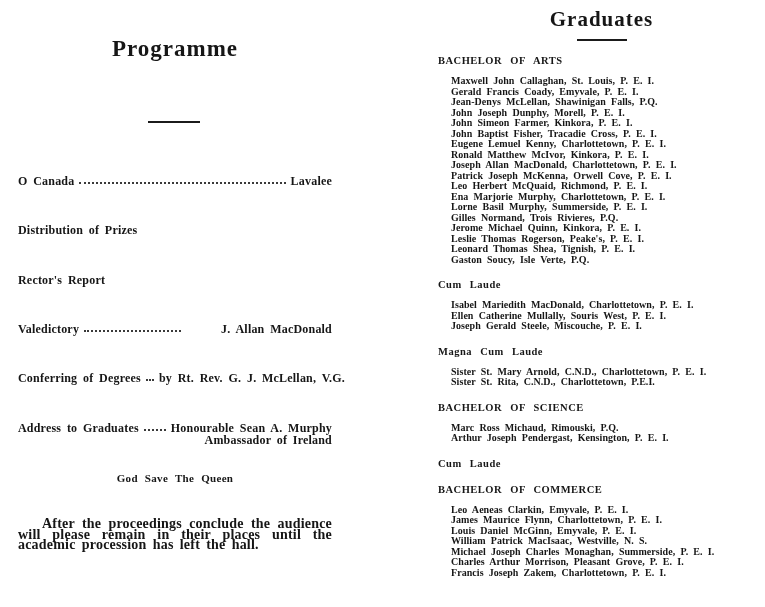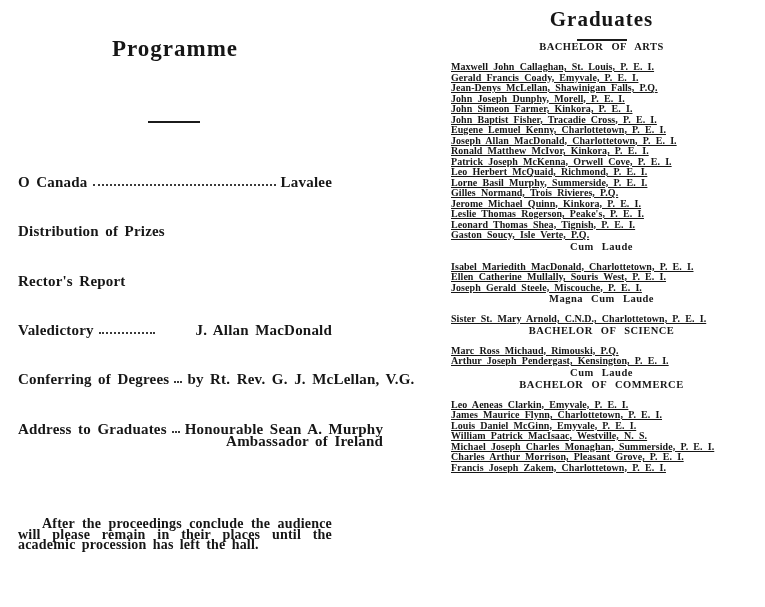--- a/index.html
+++ b/index.html
@@ -32,21 +32,21 @@
     position: absolute;
     top: 121px; left: 130px;
     width: 52px; height: 0;
     border-top: 2px solid #1b1b1b;
   }
   .prog-row {
     position: absolute;
     left: 0; right: 0;
     display: flex;
     align-items: baseline;
-    font-size: 15px;
+    font-size: 12px;
     letter-spacing: 0.2px;
     word-spacing: 2.5px;
   }
   .prog-label { white-space: nowrap; }
   .leader {
     flex: 1;
     min-width: 8px;
     height: 0;
     margin: 0 5px;
     border-bottom: 2px dotted #3a3a3a;
@@ -87,37 +87,37 @@
     font-size: 21px;
     letter-spacing: 1px;
     line-height: 23px;
   }
   .right-rule {
     width: 50px; height: 0;
     border-top: 2px solid #1b1b1b;
     margin: 8px auto 0 auto;
   }
   .sec-heading {
-    margin-top: 0;
-    text-align: center;
+    margin-top: 14px;
+    text-align: left;
     font-size: 10.5px;
     line-height: 12px;
     word-spacing: 5px;
     letter-spacing: 0.5px;
     font-family: Liberation Serif, serif;
   }
   .names {
     margin-top: 9px;
     padding-left: 13px;
     font-size: 10px;
     line-height: 10.5px;
     word-spacing: 2.6px;
     letter-spacing: 0.05px;
   }
-  .name-line { white-space: nowrap; text-decoration: underline; }
+  .name-line { white-space: nowrap; }
 </style>
 </head>
 <body>
 
 <div class="spread">
 
   <div class="left-page">
 
     <div class="left-title">Programme</div>
     <div class="left-rule"></div>
@@ -150,60 +150,63 @@
         <span class="vline">Ambassador of Ireland</span>
       </span>
     </div>
 
     <div class="prog-row" style="top:371px">
       <span class="prog-label">Conferring of Degrees</span>
       <span class="leader"></span>
       <span class="prog-value">by Rt. Rev. G. J. McLellan, V.G.</span>
     </div>
 
+    <div class="anthem">God Save The Queen</div>
 
     <p class="note">After the proceedings conclude the audience will please remain in their places until the academic procession has left the hall.</p>
   </div>
 
   <div class="right-page">
 
     <div class="right-title">Graduates</div>
     <div class="right-rule"></div>
 
     <div class="sec-heading">BACHELOR OF ARTS</div>
     <div class="names">
       <div class="name-line">Maxwell John Callaghan, St. Louis, P. E. I.</div>
       <div class="name-line">Gerald Francis Coady, Emyvale, P. E. I.</div>
       <div class="name-line">Jean-Denys McLellan, Shawinigan Falls, P.Q.</div>
       <div class="name-line">John Joseph Dunphy, Morell, P. E. I.</div>
       <div class="name-line">John Simeon Farmer, Kinkora, P. E. I.</div>
       <div class="name-line">John Baptist Fisher, Tracadie Cross, P. E. I.</div>
       <div class="name-line">Eugene Lemuel Kenny, Charlottetown, P. E. I.</div>
+      <div class="name-line">Ronald Matthew McIvor, Kinkora, P. E. I.</div>
       <div class="name-line">Joseph Allan MacDonald, Charlottetown, P. E. I.</div>
-      <div class="name-line">Ronald Matthew McIvor, Kinkora, P. E. I.</div>
       <div class="name-line">Patrick Joseph McKenna, Orwell Cove, P. E. I.</div>
       <div class="name-line">Leo Herbert McQuaid, Richmond, P. E. I.</div>
+      <div class="name-line">Ena Marjorie Murphy, Charlottetown, P. E. I.</div>
       <div class="name-line">Lorne Basil Murphy, Summerside, P. E. I.</div>
       <div class="name-line">Gilles Normand, Trois Rivieres, P.Q.</div>
       <div class="name-line">Jerome Michael Quinn, Kinkora, P. E. I.</div>
       <div class="name-line">Leslie Thomas Rogerson, Peake's, P. E. I.</div>
       <div class="name-line">Leonard Thomas Shea, Tignish, P. E. I.</div>
       <div class="name-line">Gaston Soucy, Isle Verte, P.Q.</div>
     </div>
 
     <div class="sec-heading">Cum Laude</div>
     <div class="names">
       <div class="name-line">Isabel Mariedith MacDonald, Charlottetown, P. E. I.</div>
       <div class="name-line">Ellen Catherine Mullally, Souris West, P. E. I.</div>
       <div class="name-line">Joseph Gerald Steele, Miscouche, P. E. I.</div>
     </div>
 
     <div class="sec-heading">Magna Cum Laude</div>
     <div class="names">
       <div class="name-line">Sister St. Mary Arnold, C.N.D., Charlottetown, P. E. I.</div>
+      <div class="name-line">Sister St. Rita, C.N.D., Charlottetown, P.E.I.</div>
     </div>
 
     <div class="sec-heading">BACHELOR OF SCIENCE</div>
     <div class="names">
       <div class="name-line">Marc Ross Michaud, Rimouski, P.Q.</div>
       <div class="name-line">Arthur Joseph Pendergast, Kensington, P. E. I.</div>
     </div>
 
     <div class="sec-heading">Cum Laude</div>
 

